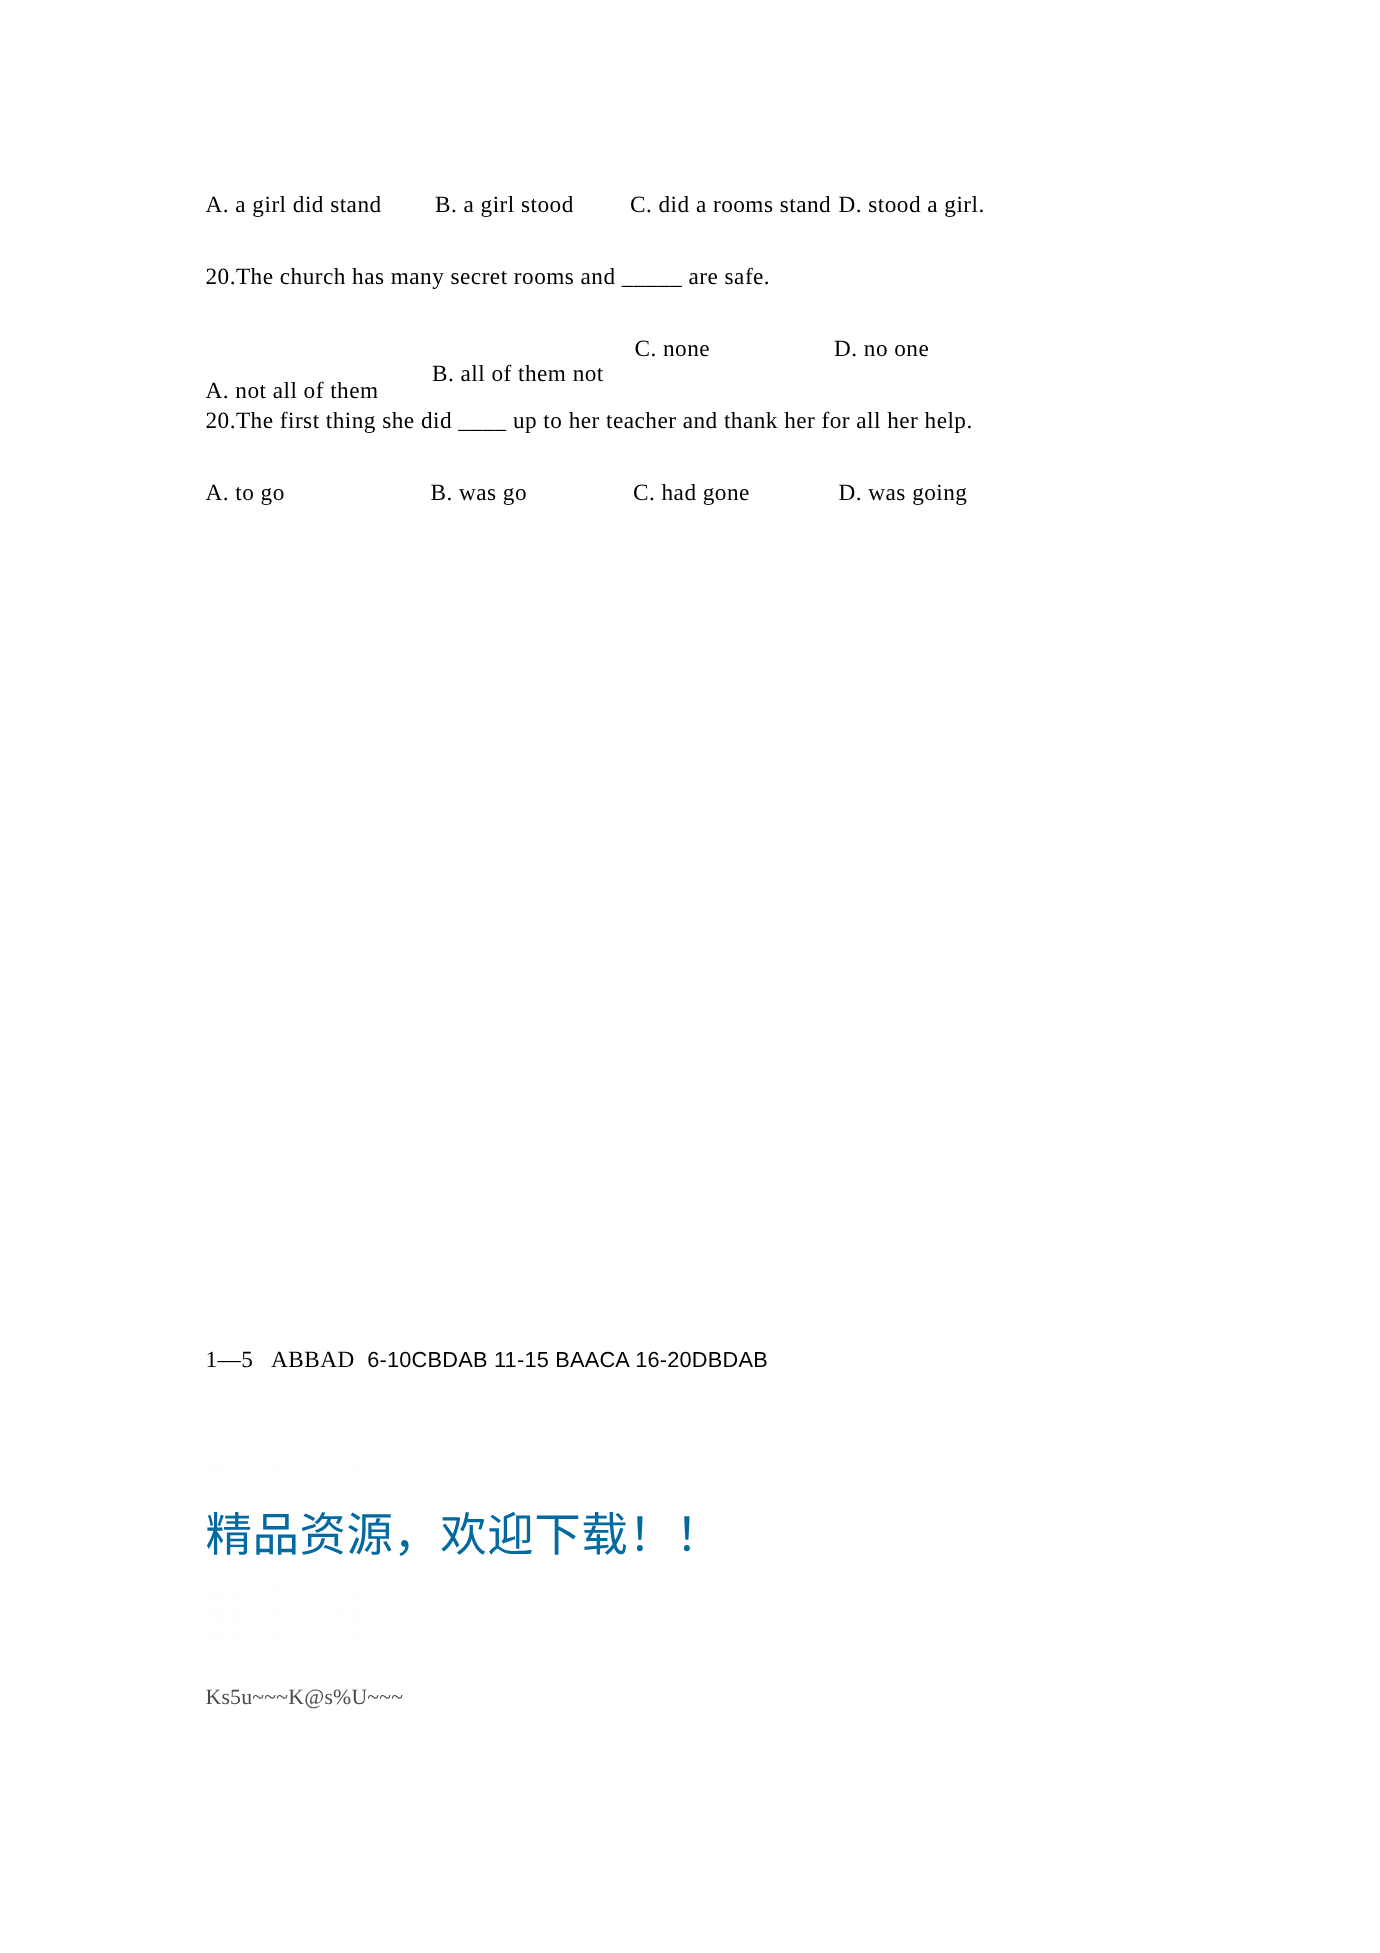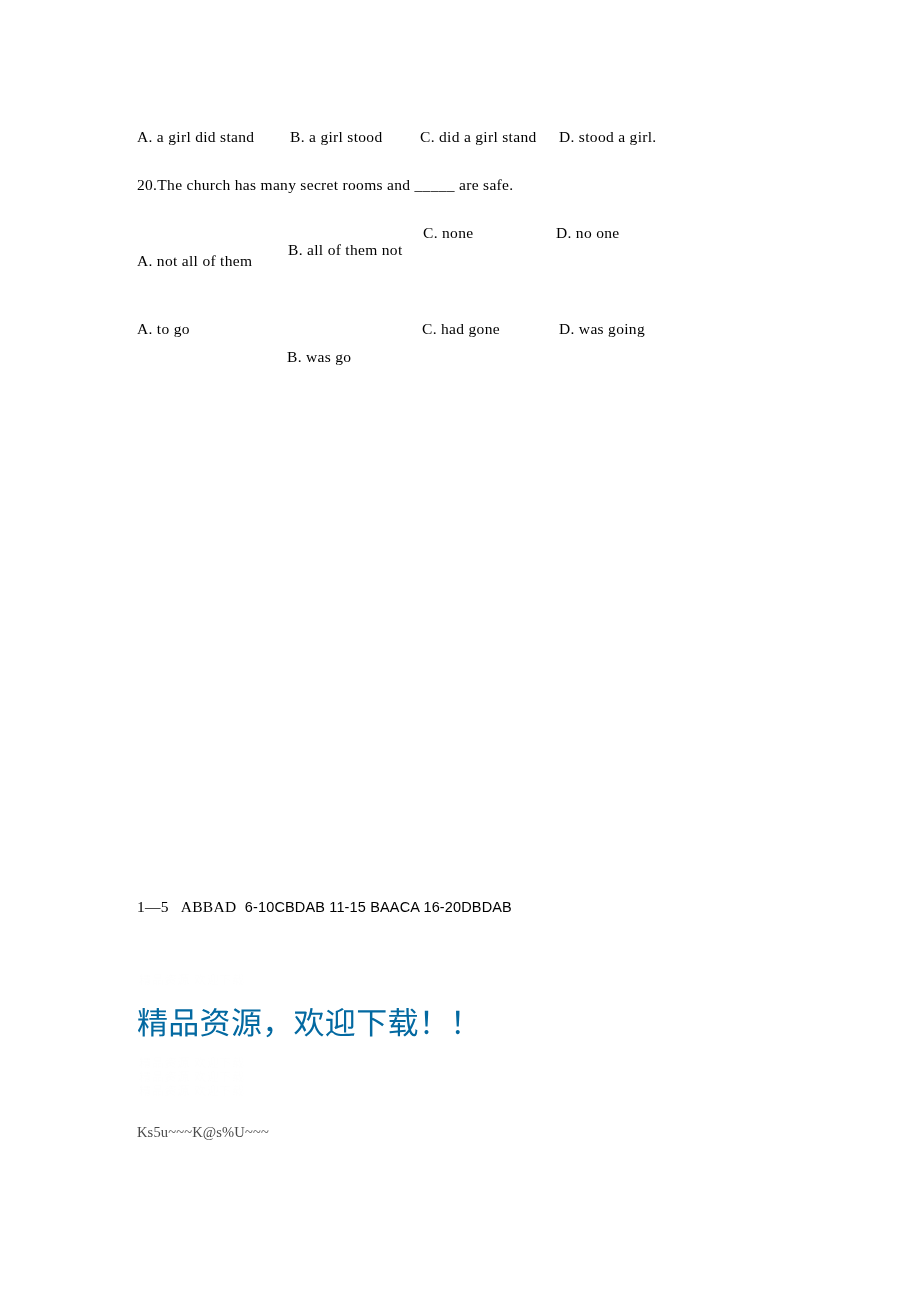--- a/index.html
+++ b/index.html
@@ -120,37 +120,38 @@
   }
 </style>
 </head>
 <body>
 
 <div id="page">
 
   <div class="optrow" id="q18-options-row" style="top:128px;">
     <span class="opt" style="left:137px;">A. a girl did stand</span>
     <span class="opt" style="left:290px;">B. a girl stood</span>
-    <span class="opt" style="left:420px;">C. did a girl stand</span>
+    <span class="opt" style="left:420px;">C. did a rooms stand</span>
     <span class="opt" style="left:559px;">D. stood a girl.</span>
   </div>
 
   <div class="line stem" id="q19-stem" style="top:176px;">20.The church has many secret rooms and _____ are safe.</div>
 
   <div class="optrow" id="q19-options-row" style="top:224px;">
     <span class="opt" style="left:137px;margin-top:28px;">A. not all of them</span>
     <span class="opt" style="left:288px;margin-top:17px;">B. all of them not</span>
     <span class="opt" style="left:423px;">C. none</span>
     <span class="opt" style="left:556px;">D. no one</span>
   </div>
 
+  <div class="line stem" id="q20-stem" style="top:272px;">20.The first thing she did ____ up to her teacher and thank her for all her help.</div>
 
   <div class="optrow" id="q20-options-row" style="top:320px;">
     <span class="opt" style="left:137px;">A. to go</span>
-    <span class="opt" style="left:287px;margin-top:28px;">B. was go</span>
+    <span class="opt" style="left:287px;">B. was go</span>
     <span class="opt" style="left:422px;">C. had gone</span>
     <span class="opt" style="left:559px;">D. was going</span>
   </div>
 
   <div id="answer-key"><span class="serif-part">1—5   ABBAD  </span><span class="sans-part">6-10CBDAB 11-15 BAACA 16-20DBDAB</span></div>
 
   <div class="faint" style="left:139px; top:973px;">精品资源 欢迎下载</div>
   <div class="faint" style="left:139px; top:1056px;">精品资源 欢迎下载</div>
   <div class="faint" style="left:139px; top:1070px;">精品资源 欢迎下载</div>
   <div class="faint" style="left:139px; top:1084px;">精品资源 欢迎下载</div>

